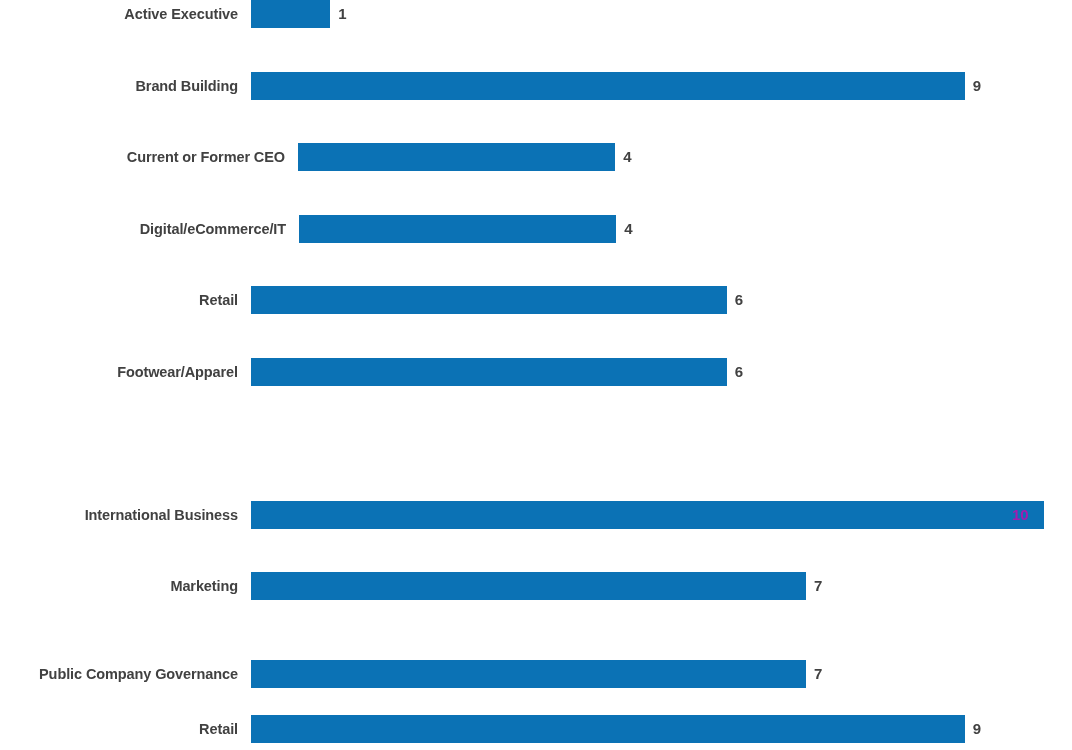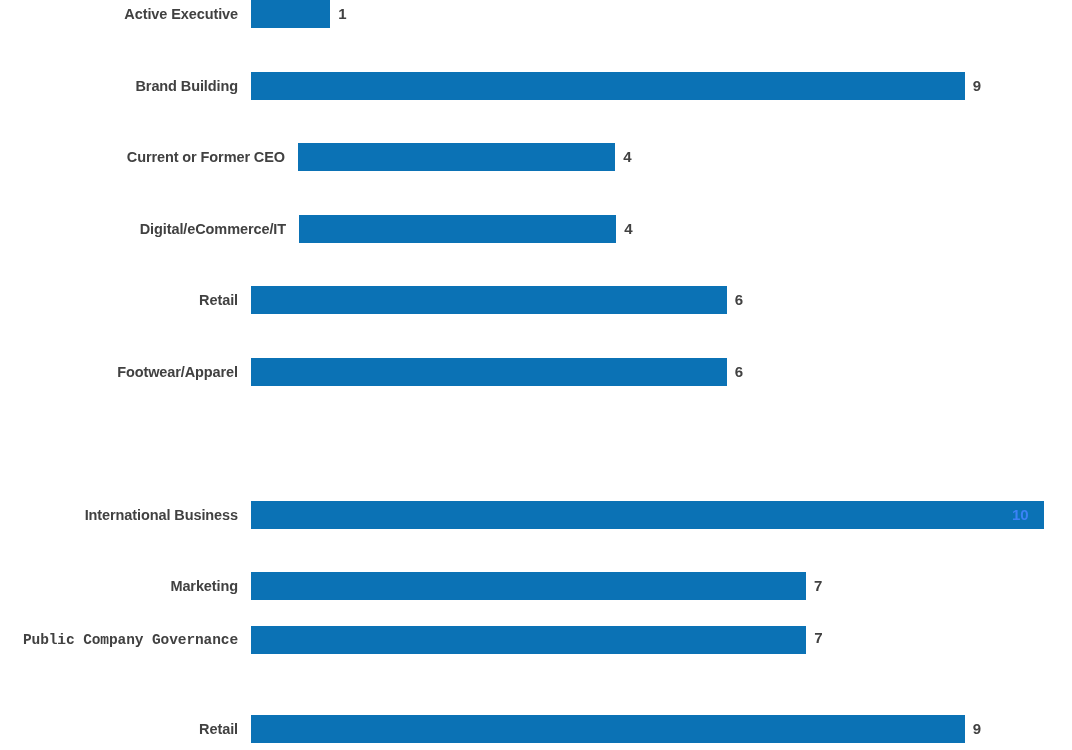--- a/index.html
+++ b/index.html
@@ -106,30 +106,30 @@
       <div class="bar-track" style="width: 475.8px;">
         <div class="bar-fill" style="width: 475.8px; background: rgb(11, 114, 181);"></div>
       </div>
       <div class="bar-value" style="left: 734.8px; color: rgb(65, 65, 65);">6</div>
     </div>
     <div class="bar-row" style="top: 500.5px;">
       <div class="row-label">International Business</div>
       <div class="bar-track" style="width: 793px;">
         <div class="bar-fill" style="width: 793px; background: rgb(11, 114, 181);"></div>
       </div>
-      <div class="bar-value" style="left: 1012px; color: #3b82f6;">10</div>
+      <div class="bar-value" style="left: 1012px; color: #a21caf;">10</div>
     </div>
     <div class="bar-row" style="top: 572px;">
       <div class="row-label">Marketing</div>
       <div class="bar-track" style="width: 555.1px;">
         <div class="bar-fill" style="width: 555.1px; background: rgb(11, 114, 181);"></div>
       </div>
       <div class="bar-value" style="left: 814.1px; color: rgb(65, 65, 65);">7</div>
     </div>
-    <div class="bar-row" style="top: 626px; font-family: Liberation Mono, monospace;">
+    <div class="bar-row" style="top: 660px;">
       <div class="row-label">Public Company Governance</div>
       <div class="bar-track" style="width: 555.1px;">
         <div class="bar-fill" style="width: 555.1px; background: rgb(11, 114, 181);"></div>
       </div>
       <div class="bar-value" style="left: 814.1px; color: rgb(65, 65, 65);">7</div>
     </div>
     <div class="bar-row" style="top: 715px;">
       <div class="row-label">Retail</div>
       <div class="bar-track" style="width: 713.7px;">
         <div class="bar-fill" style="width: 713.7px; background: rgb(11, 114, 181);"></div>

